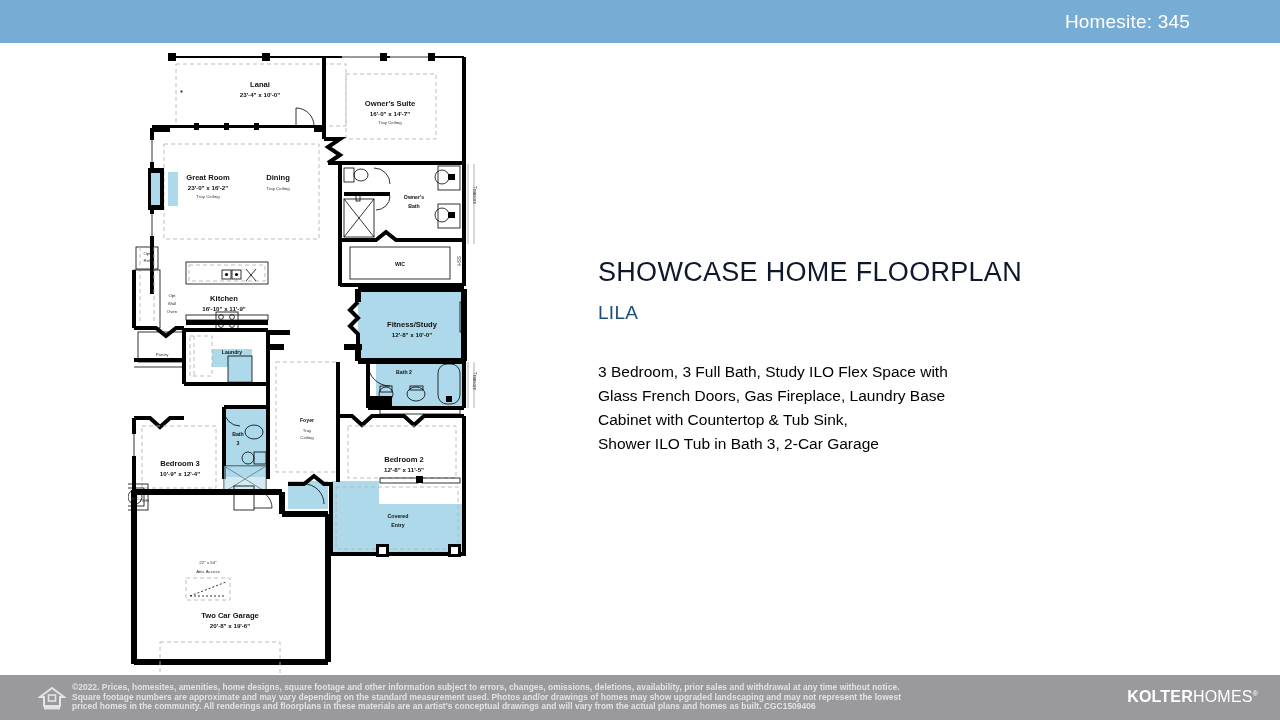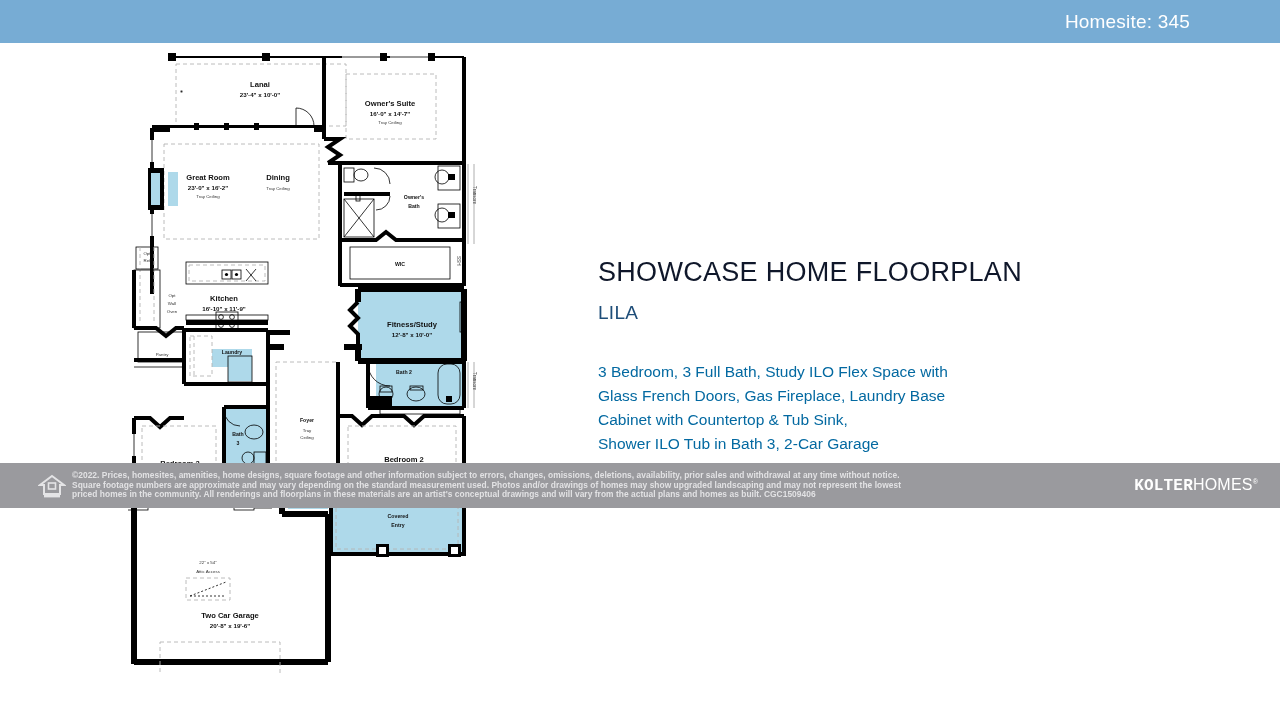--- a/index.html
+++ b/index.html
@@ -1,21 +1,21 @@
 <!DOCTYPE html>
 <html><head>
 <meta charset="utf-8">
 <style>
   html,body{margin:0;padding:0;}
   body{
     width:1280px;height:720px;overflow:hidden;background:#ffffff;
     font-family:"Liberation Sans", sans-serif;
     -webkit-font-smoothing:antialiased;
   }
-  .page{position:relative;width:1280px;height:508px;}
+  .page{position:relative;width:1280px;height:720px;}
 
   
   .header{
     position:absolute;left:0;top:0;width:1280px;height:43px;
     background:#77acd4;
   }
   .header .homesite{
     position:absolute;right:90px;top:11px;
     color:#ffffff;font-size:19px;letter-spacing:.2px;white-space:nowrap;
   }
@@ -24,21 +24,21 @@
   .info{position:absolute;left:598px;top:258px;width:470px;}
   .info .title{
     font-size:27px;color:#0f172a;letter-spacing:.3px;font-weight:400;
     line-height:1.1;margin:0 0 14px 0;white-space:nowrap;
   }
   .info .plan{
     font-size:19px;color:#1f4e79;letter-spacing:.3px;font-weight:400;
     margin:0 0 36px 0;
   }
   .info .desc{
-    font-size:15.5px;color:#0369a1;line-height:24px;font-weight:400;
+    font-size:15.5px;color:#000000;line-height:24px;font-weight:400;
     margin:0;white-space:pre-line;
   }
 
   
   .footer{
     position:absolute;left:0;bottom:0;width:1280px;height:45px;
     background:#9a9a9e;overflow:hidden;
   }
   .footer .watermark{
     position:absolute;right:24px;top:-30px;
@@ -48,21 +48,21 @@
   .eho-wrap{position:absolute;left:38px;top:11px;width:28px;height:24px;}
   .footer .fineprint{
     position:absolute;left:72px;top:8px;width:1000px;
     font-size:8.4px;line-height:9.6px;color:#e2e2e4;
     white-space:pre-line;letter-spacing:.05px;font-weight:bold;
   }
   .footer .brand{
     position:absolute;right:22px;top:13px;
     font-size:16px;color:#ffffff;letter-spacing:.2px;white-space:nowrap;
   }
-  .footer .brand b{font-weight:700;font-family:Liberation Mono, monospace;}
+  .footer .brand b{font-weight:700;}
   .footer .brand span.light{font-weight:400;}
   .footer .brand sup{font-size:7px;vertical-align:super;}
 
   
   .fp{position:absolute;left:128px;top:44px;width:350px;height:630px;}
   .fp svg{display:block;}
 </style>
 </head>
 <body>
 

